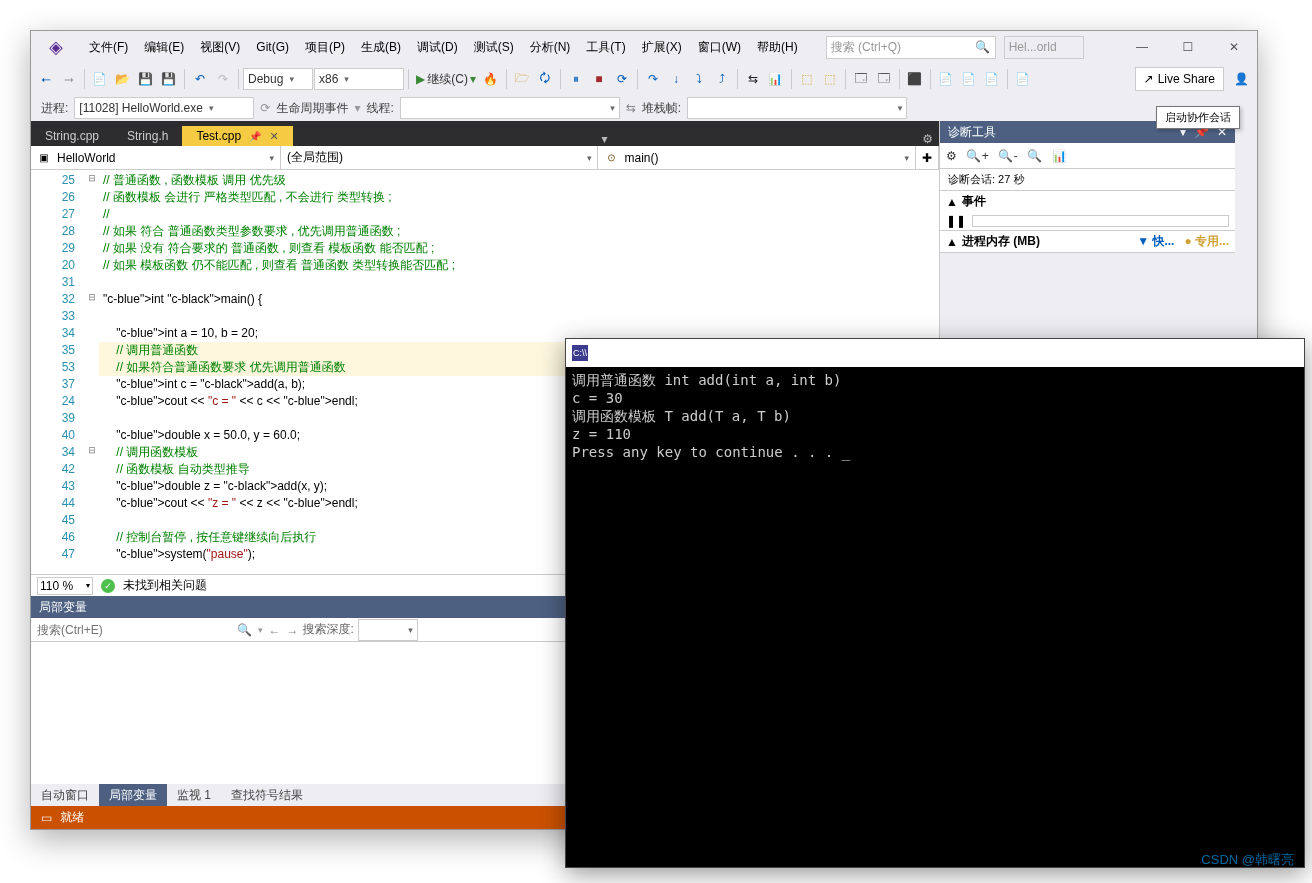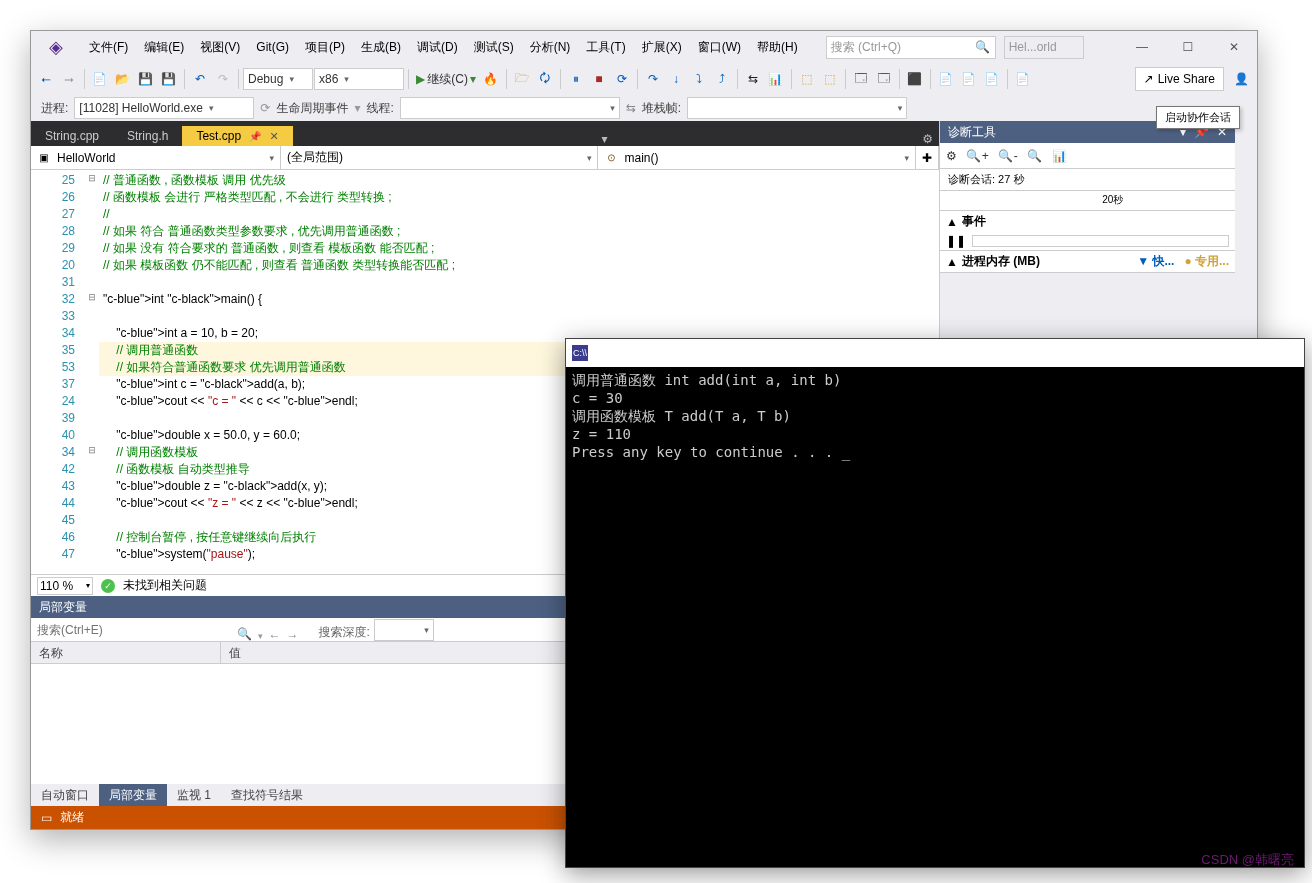--- a/index.html
+++ b/index.html
@@ -43,44 +43,44 @@
 .code .line{height:17px;padding-left:4px}
 .hl{background:#fef7de}
 .c-green{color:#008000}
 .c-red{color:#a31515}
 .err-bar{height:22px;border-top:1px solid #ccc;display:flex;align-items:center;padding:0 6px;gap:8px;background:#fff}
 .zoom{width:56px;height:18px;border:1px solid #ccc;font-size:11px;display:flex;align-items:center;padding:0 2px}
 .ok-circle{width:14px;height:14px;border-radius:50%;background:#4ec04e;color:#fff;display:flex;align-items:center;justify-content:center;font-size:9px}
 .panel-hdr{height:22px;background:#4d6082;color:#fff;display:flex;align-items:center;padding:0 8px}
 .panel-hdr .btns{margin-left:auto;display:flex;gap:8px;font-size:11px}
 .locals{flex:0 0 210px;display:flex;flex-direction:column;background:#f5f5f5}
-.locals .search-row{height:24px;display:flex;align-items:flex-end;background:#fff;border-bottom:1px solid #ccc}
+.locals .search-row{height:24px;display:flex;align-items:center;background:#fff;border-bottom:1px solid #ccc}
 .locals .search-row input{height:22px;border:none;padding:0 6px;width:200px}
-.locals .search-row .depth{margin-left:20px;color:#666}
+.locals .search-row .depth{margin-left:4px;color:#666}
 .grid-hdr{height:22px;display:flex;background:#eeeef2;border-bottom:1px solid #ccc}
 .grid-hdr div{padding:3px 8px;border-right:1px solid #ccc;color:#444}
 .grid-body{flex:1;background:#fff}
 .btm-tabs{height:22px;display:flex;background:#eeeef2}
 .btm-tab{padding:3px 10px;color:#444;cursor:pointer}
 .btm-tab.active{background:#4d6082;color:#fff}
 .status{height:23px;background:#ca5100;color:#fff;display:flex;align-items:center;padding:0 10px;gap:8px}
 .diag-toolbar{height:26px;display:flex;align-items:center;padding:0 6px;gap:10px;border-bottom:1px solid #ccc;background:#fff}
 .diag-toolbar span{color:#333}
 .session-lbl{padding:3px 8px;background:#fff;font-size:11px;border-bottom:1px solid #ccc}
 .diag-timeline{height:20px;background:#fff;border-bottom:1px solid #ccc;position:relative}
 .diag-timeline .t20{position:absolute;left:55%;font-size:10px;top:2px}
 .diag-sec{border-bottom:1px solid #ccc;background:#fff}
 .diag-sec .hdr{padding:2px 6px;font-size:11px;font-weight:bold;display:flex;align-items:center;gap:4px}
 .diag-sec .body{height:18px;padding:0 6px;display:flex;align-items:center;font-size:11px;gap:6px}
 .console{position:absolute;left:565px;top:338px;width:740px;height:530px;background:#000;border:1px solid #444;box-shadow:0 6px 24px rgba(0,0,0,.4);display:flex;flex-direction:column}
 .console-title{height:28px;background:#fff;display:flex;align-items:center;padding:0 6px;gap:8px;font-size:12px;color:#000}
 .console-title .cmd-ico{width:16px;height:16px;background:#3b3b8f;color:#fff;font-size:9px;display:flex;align-items:center;justify-content:center}
 .console-body{flex:1;padding:4px 6px;font-family:"SimSun",monospace;font-size:14px;line-height:18px;color:#ccc;white-space:pre}
 .tooltip{position:absolute;right:72px;top:106px;background:#fff;border:1px solid #767676;padding:3px 8px;font-size:11px;box-shadow:2px 2px 4px rgba(0,0,0,.2)}
-.watermark{position:absolute;right:18px;bottom:14px;color:#701a75;font-size:13px}
+.watermark{position:absolute;right:18px;bottom:14px;color:#0369a1;font-size:13px}
 .triangle{color:#388a34}
 </style>
 </head>
 <body>
 
 <div class="vs">
 
   <div class="titlebar">
     <div class="vs-logo">◈</div>
     <div class="menu" id="menu">
@@ -293,24 +293,20 @@
           <input placeholder="搜索(Ctrl+E)" style="">
           <span style="padding:0 6px">🔍</span>
             <span style="color:#999;font-size:9px">▾</span>
           <span style="padding:0 6px;color:#888">←</span>
             <span style="color:#888">→</span>
           <span class="depth">搜索深度:</span>
           <div class="combo" style="width:60px;margin-left:4px">
               <span class="arr" style="margin-left:auto">▾</span>
             </div>
         </div>
-        <div class="grid-hdr">
-          <div style="width:190px">名称</div>
-          <div style="flex:1">值</div>
-        </div>
         <div class="grid-body"></div>
         <div class="btm-tabs" id="btabs">
             <div class="btm-tab">自动窗口</div>
             <div class="btm-tab active">局部变量</div>
             <div class="btm-tab">监视 1</div>
             <div class="btm-tab">查找符号结果</div>
           </div>
       </div>
       <div class="status">
         <span>▭</span>
@@ -328,23 +324,20 @@
           </div>
       </div>
       <div class="diag-toolbar">
         <span>⚙</span>
         <span>🔍+</span>
         <span>🔍-</span>
         <span>🔍</span>
         <span>📊</span>
       </div>
       <div class="session-lbl">诊断会话: 27 秒</div>
-      <div class="diag-timeline">
-          <span class="t20">20秒</span>
-        </div>
       <div class="diag-sec">
         <div class="hdr">
             <span>▲</span>
             <span>事件</span>
           </div>
         <div class="body">
             <span>❚❚</span>
             <div style="flex:1;height:12px;border:1px solid #ccc"></div>
           </div>
       </div>

